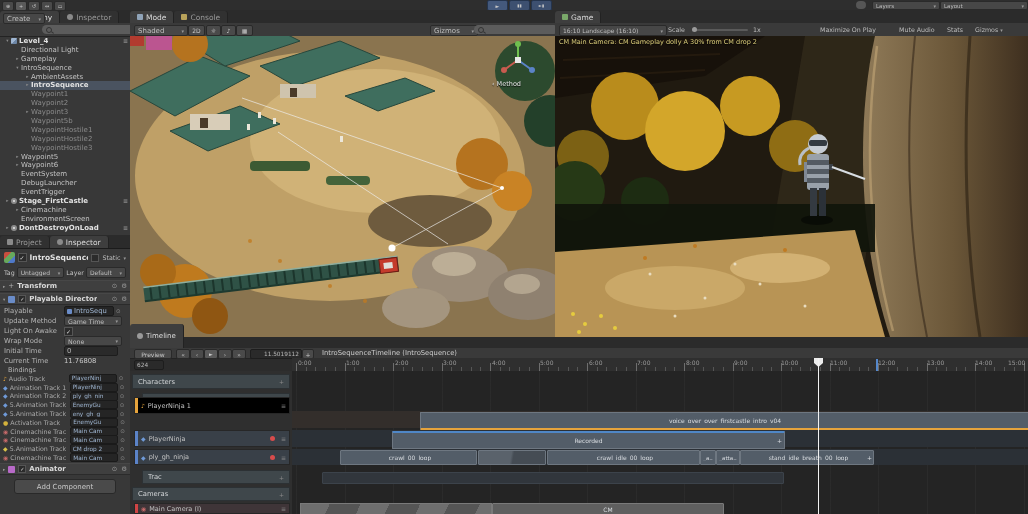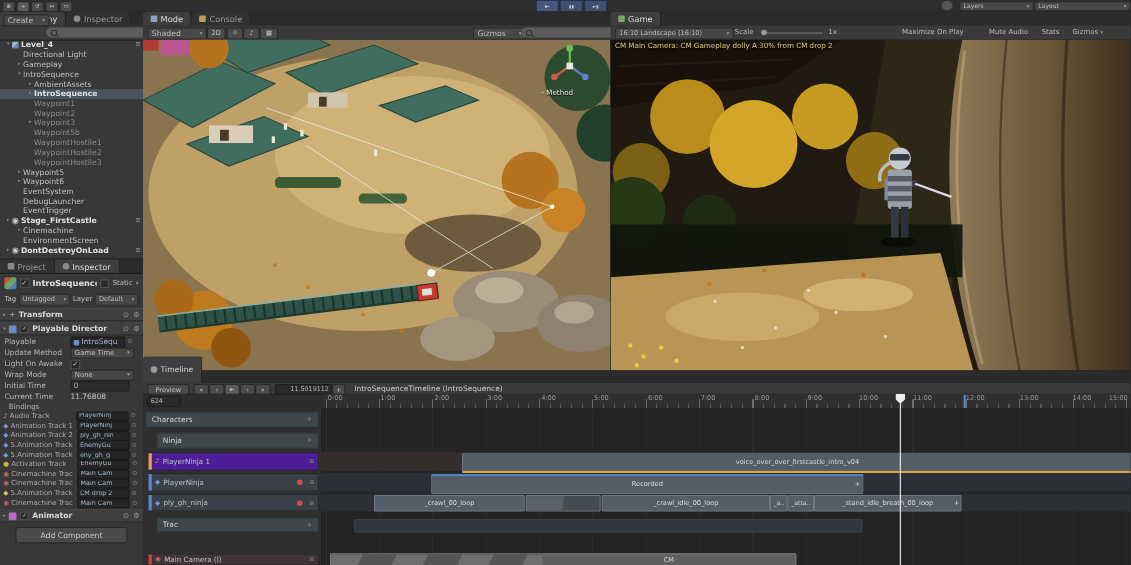--- a/index.html
+++ b/index.html
@@ -628,21 +628,21 @@
 
   <div class="abs tl-group" style="left:132px;top:374px;width:158px;height:15px;box-sizing:border-box">
       <span class="trunc">Characters</span>
       <span class="menu-ic">+</span>
     </div>
   <div class="abs tl-group" style="left:142px;top:393px;width:148px;height:15px;box-sizing:border-box">
       <span class="trunc">Ninja</span>
       <span class="menu-ic">+</span>
     </div>
 
-  <div class="abs tl-track" style="left:134px;top:411px;width:156px;height:17px;background:#4c1d95;box-sizing:border-box">
+  <div class="abs tl-track" style="left:134px;top:397px;width:156px;height:17px;background:#000000;box-sizing:border-box">
     <span class="cbar" style="background:#e5a33c"></span>
     <span style="color:#e5a33c;font-size:6px">♪</span>
     <span class="trunc">PlayerNinja 1</span>
     <span class="menu-ic">≡</span>
   </div>
   <div class="abs tl-track" style="left:134px;top:430px;width:156px;height:17px;background:#394048;box-sizing:border-box">
     <span class="cbar" style="background:#5b83c8"></span>
     <span style="color:#6f9ad8;font-size:6px">◆</span>
     <span class="trunc">PlayerNinja</span>
     <span class="rec-dot"></span>
@@ -652,20 +652,24 @@
     <span class="cbar" style="background:#5b83c8"></span>
     <span style="color:#6f9ad8;font-size:6px">◆</span>
     <span class="trunc">ply_gh_ninja</span>
     <span class="rec-dot"></span>
     <span class="menu-ic" style="margin-left:3px">≡</span>
   </div>
   <div class="abs tl-group" style="left:142px;top:470px;width:148px;height:14px;box-sizing:border-box">
       <span class="trunc">Trac</span>
       <span class="menu-ic">+</span>
     </div>
+  <div class="abs tl-group" style="left:132px;top:487px;width:158px;height:14px;box-sizing:border-box">
+      <span class="trunc">Cameras</span>
+      <span class="menu-ic">+</span>
+    </div>
   <div class="abs tl-track" style="left:134px;top:503px;width:156px;height:11px;background:#3f3538;box-sizing:border-box">
     <span class="cbar" style="background:#cf4444"></span>
     <span style="color:#c86a6a;font-size:6px">◉</span>
     <span class="trunc">Main Camera (I)</span>
     <span class="menu-ic">≡</span>
   </div>
 
   <div class="abs" style="left:292px;top:411px;width:736px;height:17px;background:#332e2b"></div>
   <div class="abs" style="left:292px;top:430px;width:736px;height:17px;background:#2b3036"></div>
   <div class="abs" style="left:292px;top:449px;width:736px;height:16px;background:#2b3036"></div>

